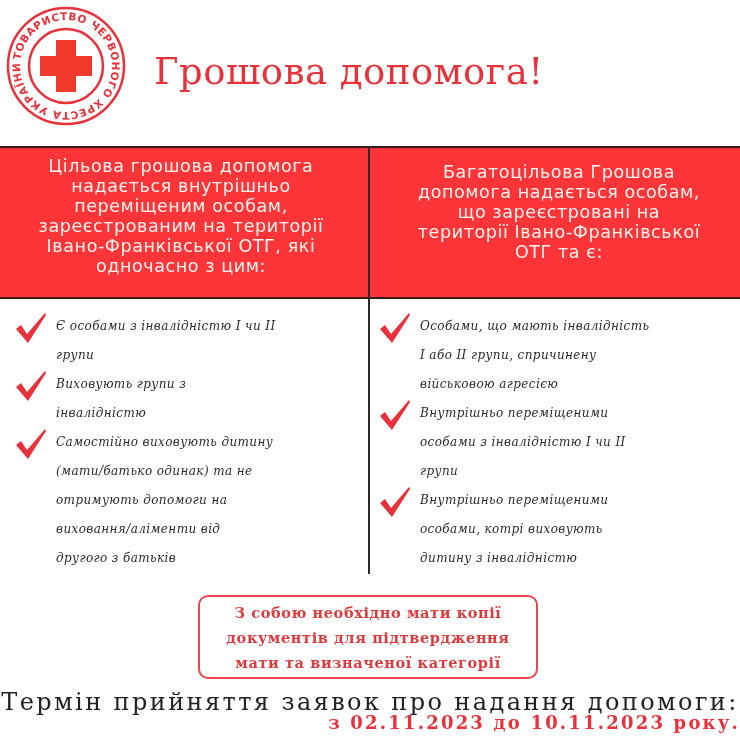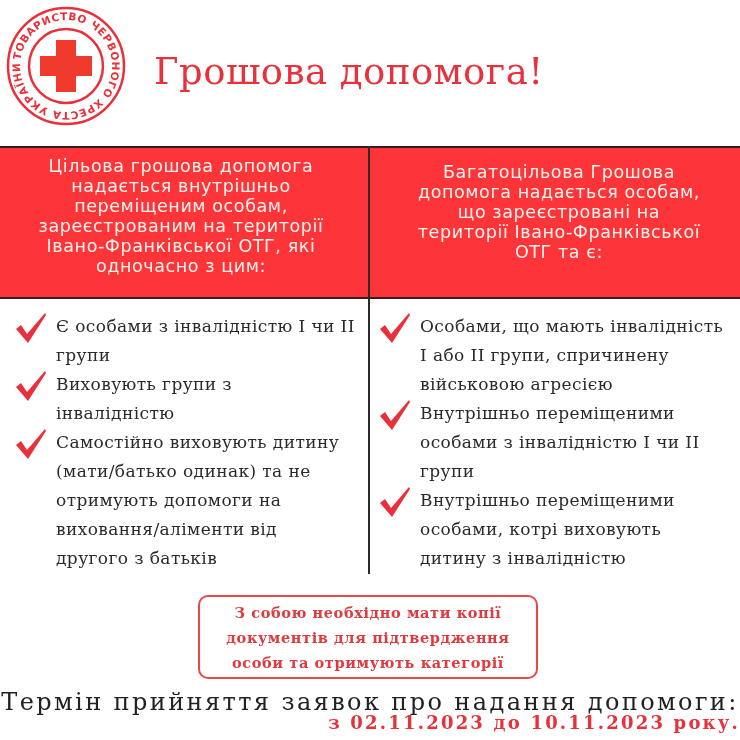--- a/index.html
+++ b/index.html
@@ -32,22 +32,22 @@
   .divider {
     position: absolute; left: 368px; top: 146px; width: 2px; height: 428px;
     background: #2b2b2b;
   }
 
   .list { position: absolute; top: 312px; }
   .list.left { left: 14px; width: 350px; }
   .list.right { left: 378px; width: 360px; }
   .item { position: relative; padding-left: 42px; }
   .item-text {
-    font-family: "DejaVu Serif", serif; font-size: 17px; line-height: 29px;
-    color: #2a2a2a; letter-spacing: 0.4px; white-space: pre-line;
+    font-family: "DejaVu Serif", serif; font-size: 12px; line-height: 29px;
+    color: #2a2a2a; letter-spacing: 0.4px; white-space: pre-line; font-style: italic;
   }
   .check { position: absolute; left: 0; top: 0px; width: 34px; height: 32px; }
 
   .notice-box {
     position: absolute; left: 198px; top: 595px; width: 340px; height: 84px;
     border: 2px solid #e7484b; border-radius: 10px;
     display: flex; align-items: center; justify-content: center;
     text-align: center; color: #df3a3d;
     font-family: "DejaVu Serif", serif; font-weight: bold;
     font-size: 14.5px; line-height: 25px; letter-spacing: 0.6px; white-space: pre-line;
@@ -147,16 +147,16 @@
         <path d="M2 17 L7 13 L13 22 L31 1 L32 3 L14 31 Z" fill="#e8313a"></path>
       </svg>
     <div class="item-text">Внутрішньо переміщеними
 особами, котрі виховують
 дитину з інвалідністю</div>
   </div>
 </div>
 
 <div class="notice-box">З собою необхідно мати копії
 документів для підтвердження
-особи та отримують категорії</div>
+мати та визначеної категорії</div>
 
 <div class="deadline-label">Термін прийняття заявок про надання допомоги:</div>
 <div class="deadline-dates">з 02.11.2023 до 10.11.2023 року.</div>
 
 </body></html>

